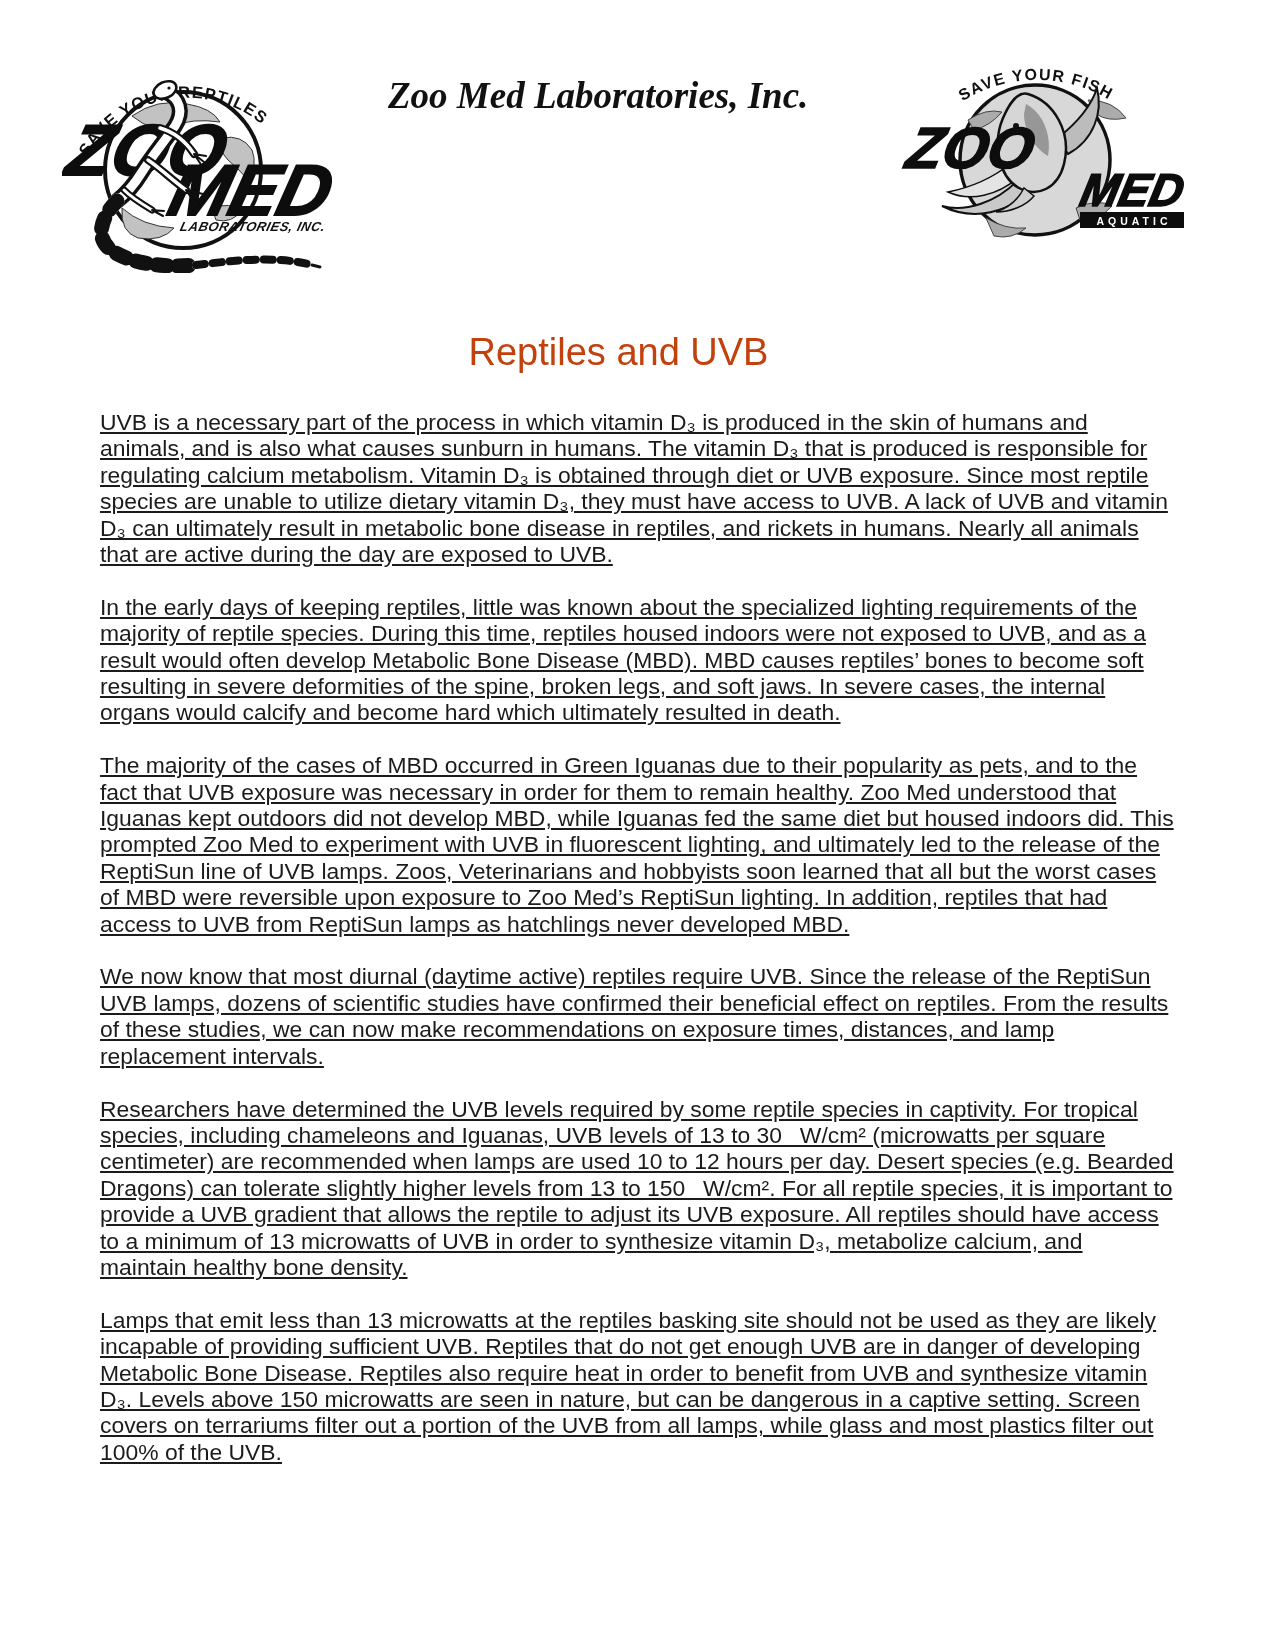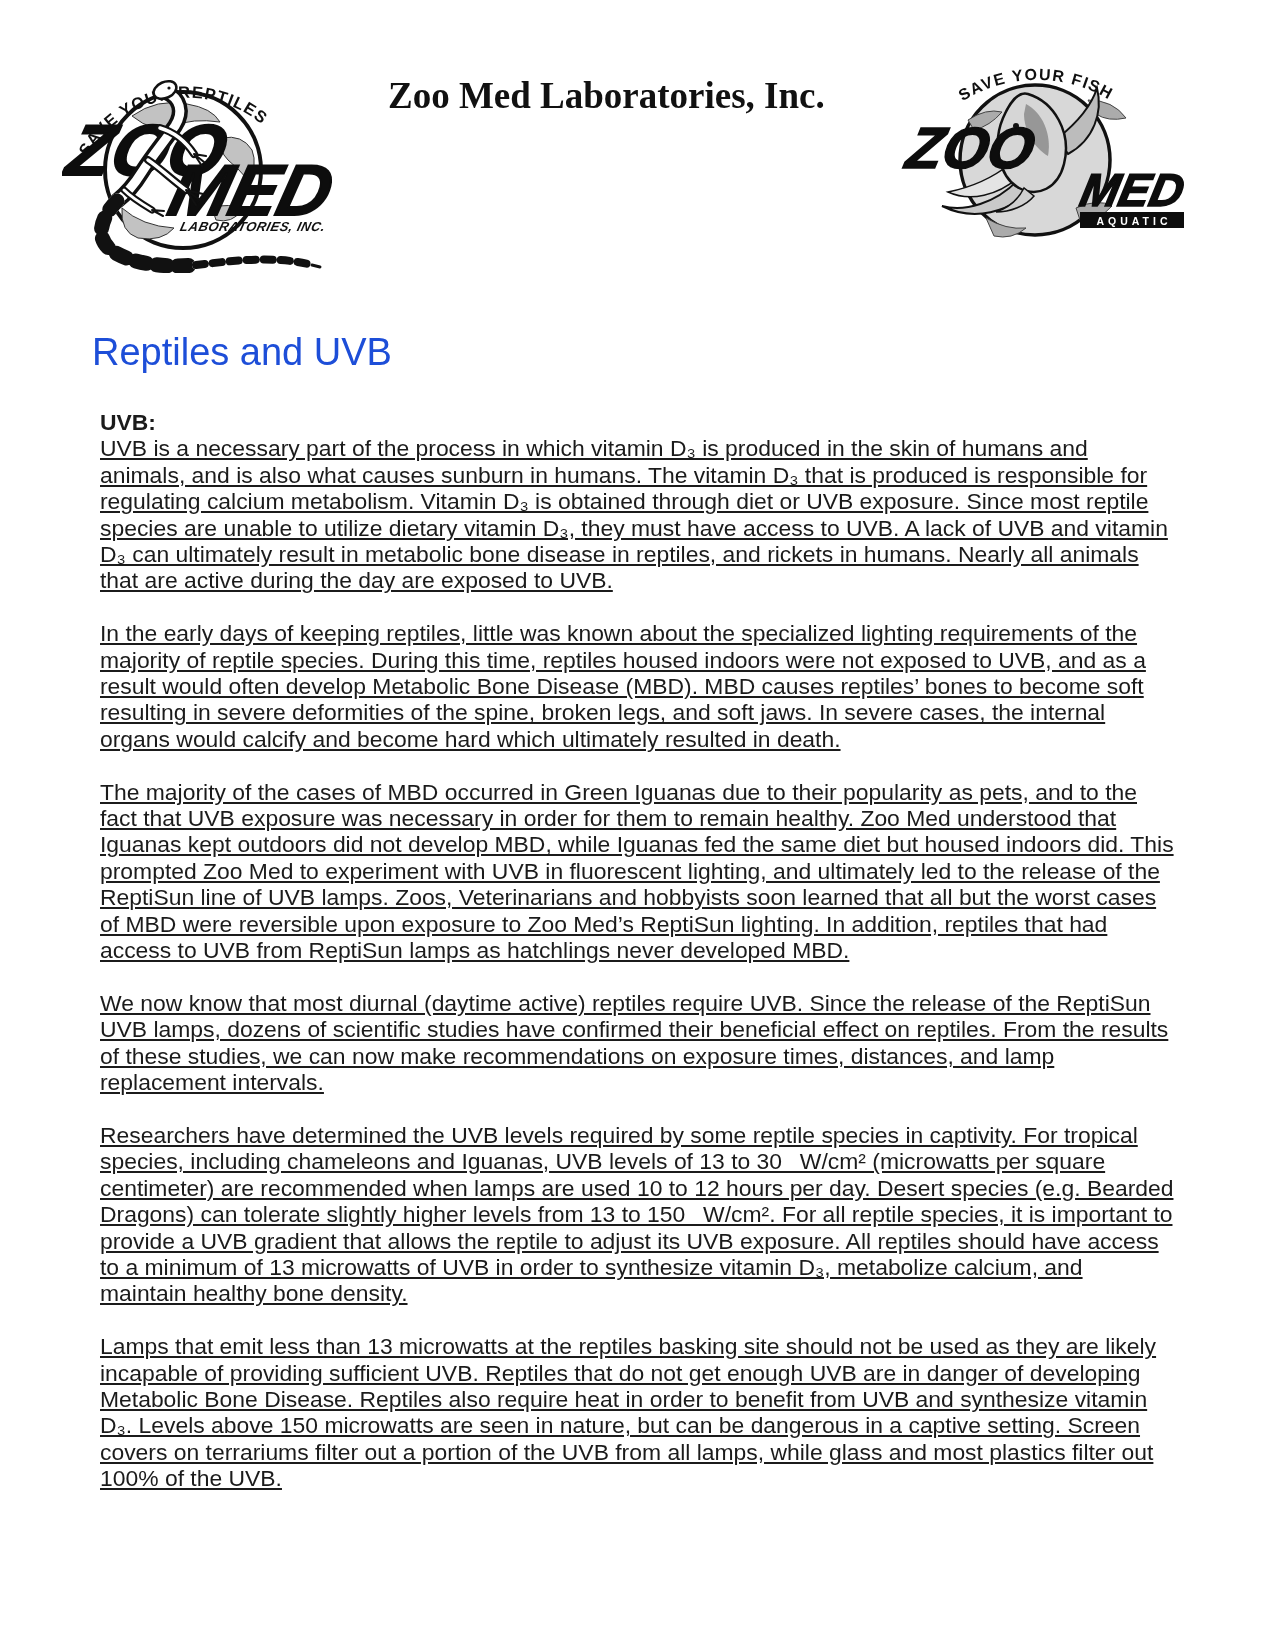--- a/index.html
+++ b/index.html
@@ -11,29 +11,29 @@
     overflow:hidden;
     font-family:"Liberation Sans","DejaVu Sans",sans-serif;
     color:#1b1b1b;
   }
   
   .logo-left{position:absolute;left:62px;top:68px;width:270px;height:205px;}
   .logo-right{position:absolute;left:898px;top:60px;width:290px;height:190px;}
   .company-title{
     position:absolute;left:388px;top:74px;
     font-family:"Liberation Serif","DejaVu Serif",serif;
-    font-weight:bold;
+    font-style:italic;font-weight:bold;
     font-size:37px;color:#111;white-space:nowrap;
   }
   
   .doc-title{
-    position:absolute;left:92px;top:332px;width:1075px;
+    position:absolute;left:116px;top:332px;width:1075px;
     padding-right:70px;box-sizing:border-box;
-    text-align:left;font-size:38px;font-weight:normal;
-    color:#1d4ed8;margin:0;line-height:1.1;
+    text-align:center;font-size:38px;font-weight:normal;
+    color:#c2410c;margin:0;line-height:1.1;
   }
   .content{
     position:absolute;left:100px;top:409px;width:1075px;
     font-size:22.9px;line-height:26.4px;color:#1b1b1b;
     text-align:left;
   }
   .content h2{font-size:22.9px;line-height:26.4px;font-weight:bold;margin:0;}
   .content p{margin:0 0 26.4px 0;text-decoration:underline;}
   
   .arc-text{font-weight:bold;fill:#101010;}
@@ -133,21 +133,20 @@
         <text class="wordmark" x="211" y="146" font-size="46" stroke-width="1.6">MED</text>
       </g>
       <rect x="182" y="152" width="104" height="16" fill="#0d0d0d"></rect>
       <text class="aquatic-text" x="236" y="164.5" font-size="10.5" text-anchor="middle">AQUATIC</text>
     </svg>
   </div>
 
   <h1 class="doc-title">Reptiles and UVB</h1>
 
   <div class="content">
-    <h2>UVB:</h2>
     <p>UVB is a necessary part of the process in which vitamin D₃ is produced in the skin of humans and animals, and is also what causes sunburn in humans. The vitamin D₃ that is produced is responsible for regulating calcium metabolism. Vitamin D₃ is obtained through diet or UVB exposure. Since most reptile species are unable to utilize dietary vitamin D₃, they must have access to UVB. A lack of UVB and vitamin D₃ can ultimately result in metabolic bone disease in reptiles, and rickets in humans. Nearly all animals that are active during the day are exposed to UVB.</p>
     <p>In the early days of keeping reptiles, little was known about the specialized lighting requirements of the majority of reptile species. During this time, reptiles housed indoors were not exposed to UVB, and as a result would often develop Metabolic Bone Disease (MBD). MBD causes reptiles’ bones to become soft resulting in severe deformities of the spine, broken legs, and soft jaws. In severe cases, the internal organs would calcify and become hard which ultimately resulted in death.</p>
     <p>The majority of the cases of MBD occurred in Green Iguanas due to their popularity as pets, and to the fact that UVB exposure was necessary in order for them to remain healthy. Zoo Med understood that Iguanas kept outdoors did not develop MBD, while Iguanas fed the same diet but housed indoors did. This prompted Zoo Med to experiment with UVB in fluorescent lighting, and ultimately led to the release of the ReptiSun line of UVB lamps. Zoos, Veterinarians and hobbyists soon learned that all but the worst cases of MBD were reversible upon exposure to Zoo Med’s ReptiSun lighting. In addition, reptiles that had access to UVB from ReptiSun lamps as hatchlings never developed MBD.</p>
     <p>We now know that most diurnal (daytime active) reptiles require UVB. Since the release of the ReptiSun UVB lamps, dozens of scientific studies have confirmed their beneficial effect on reptiles. From the results of these studies, we can now make recommendations on exposure times, distances, and lamp replacement intervals.</p>
     <p>Researchers have determined the UVB levels required by some reptile species in captivity. For tropical species, including chameleons and Iguanas, UVB levels of 13 to 30  W/cm² (microwatts per square centimeter) are recommended when lamps are used 10 to 12 hours per day. Desert species (e.g. Bearded Dragons) can tolerate slightly higher levels from 13 to 150  W/cm². For all reptile species, it is important to provide a UVB gradient that allows the reptile to adjust its UVB exposure. All reptiles should have access to a minimum of 13 microwatts of UVB in order to synthesize vitamin D₃, metabolize calcium, and maintain healthy bone density.</p>
     <p>Lamps that emit less than 13 microwatts at the reptiles basking site should not be used as they are likely incapable of providing sufficient UVB. Reptiles that do not get enough UVB are in danger of developing Metabolic Bone Disease. Reptiles also require heat in order to benefit from UVB and synthesize vitamin D₃. Levels above 150 microwatts are seen in nature, but can be dangerous in a captive setting. Screen covers on terrariums filter out a portion of the UVB from all lamps, while glass and most plastics filter out 100% of the UVB.</p>
   </div>
 
 </div>
 

